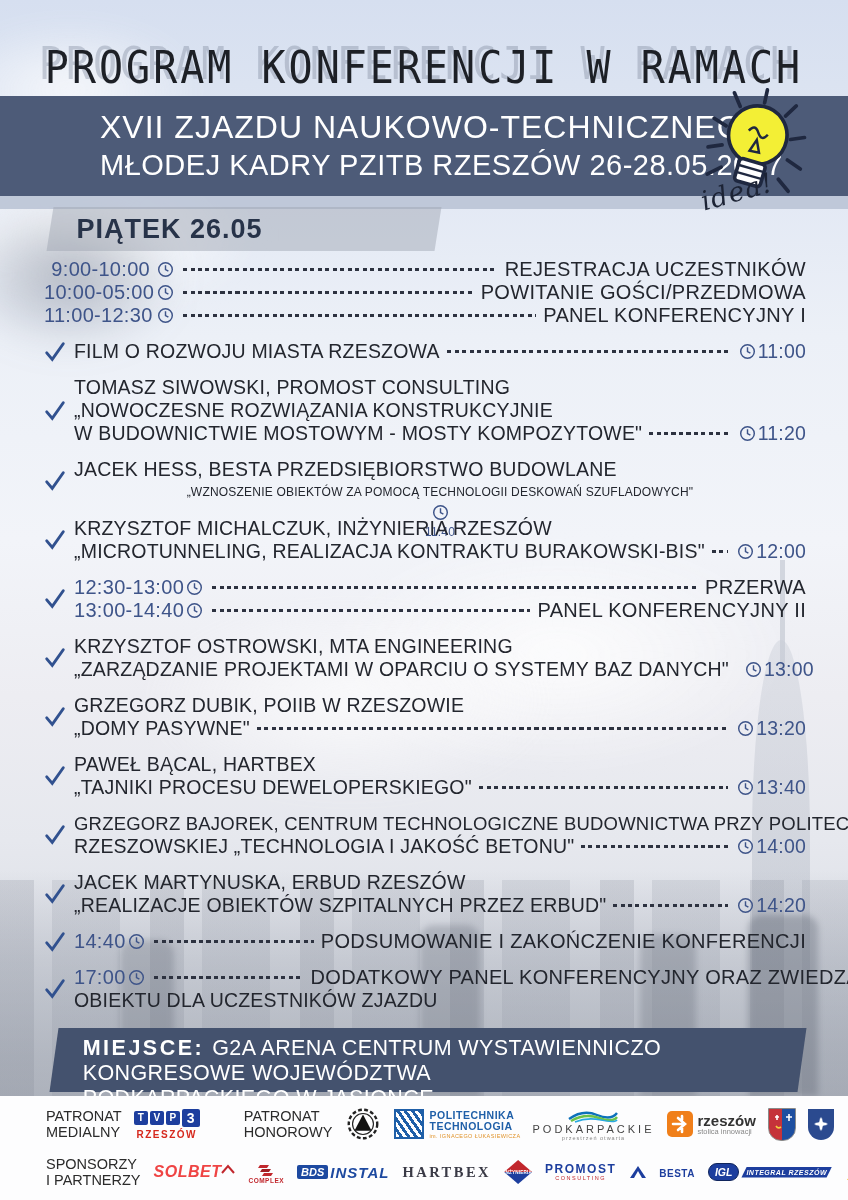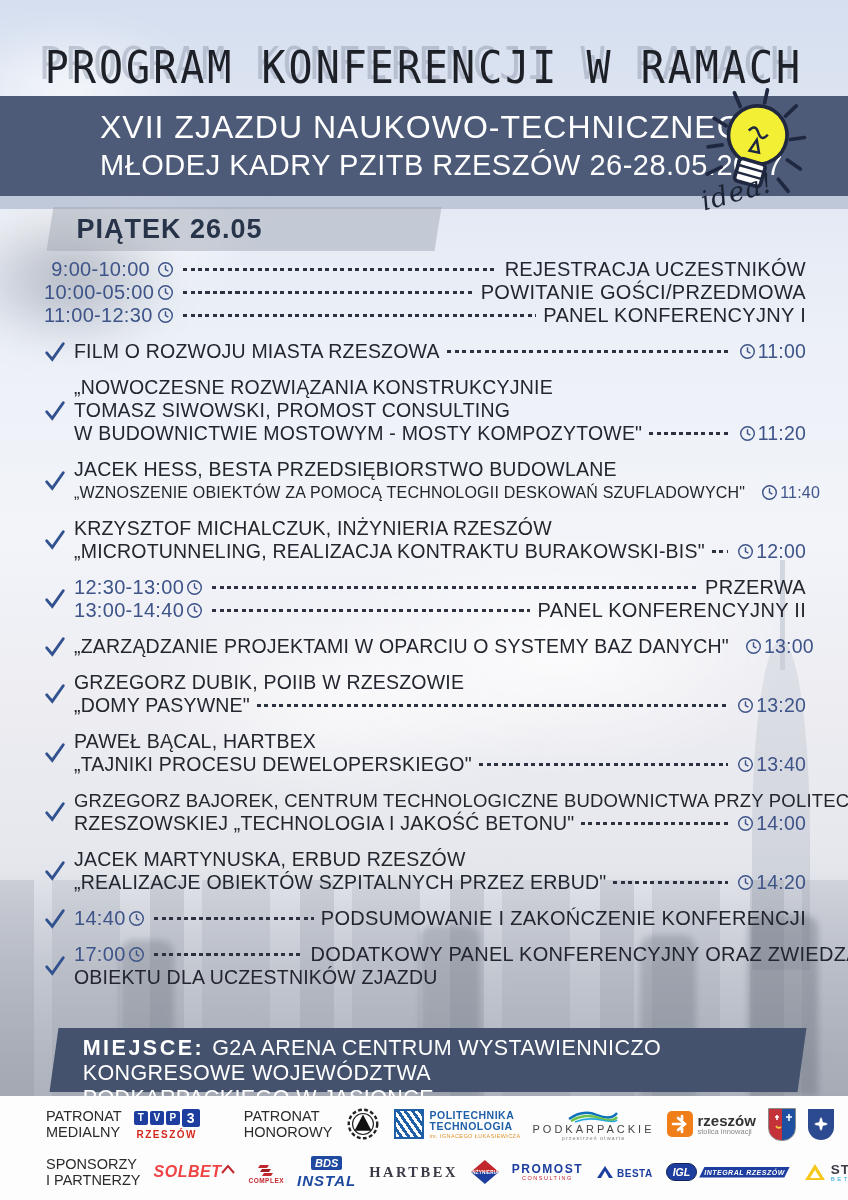--- a/index.html
+++ b/index.html
@@ -95,30 +95,30 @@
   .rze-mark{width:26px;height:26px;background:#f07f1a;border-radius:5px;position:relative;}
   .rze-t .a{font-size:15px;font-weight:bold;color:#333;line-height:15px;}
   .rze-t .b{font-size:7.5px;color:#888;line-height:8px;}
   
   .crest{width:26px;height:31px;border-radius:0 0 13px 13px;position:relative;}
   .crest1{background:linear-gradient(90deg,#c5333a 50%,#1e4fa0 50%);border:1px solid #8a8a8a;}
   .crest2{background:#2b4a8f;display:flex;align-items:center;justify-content:center;}
   
   .solbet{font-size:16px;font-weight:bold;font-style:italic;color:#ef4444;letter-spacing:.5px;display:flex;align-items:flex-start;}
   .complex .txt{font-size:6.5px;font-weight:bold;color:#c1272d;letter-spacing:.5px;}
-  .bds{flex-direction:column;gap:2px;align-items:center;}
+  .bds{flex-direction:row;gap:2px;align-items:center;}
   .bds .box{background:#1d49a0;color:#fff;font-style:italic;font-weight:bold;font-size:11px;padding:1px 4px;border-radius:2px;}
   .bds .txt{font-style:italic;font-weight:bold;font-size:15px;color:#1d49a0;letter-spacing:1px;}
   .hartbex{font-family:"Liberation Serif",serif;font-weight:bold;font-size:14.5px;letter-spacing:2.5px;color:#3a3a46;}
   .inz{width:28px;height:24px;background:linear-gradient(180deg,#c1272d 52%,#1d3e9e 52%);
     clip-path:polygon(50% 0,100% 50%,50% 100%,0 50%);display:flex;align-items:center;justify-content:center;}
   .inz span{font-size:4.6px;color:#fff;font-weight:bold;letter-spacing:.2px;}
   .promost .a{font-size:12px;font-weight:bold;color:#1d3e9e;letter-spacing:1.5px;line-height:12px;}
   .promost .b{font-size:5.5px;color:#c1272d;letter-spacing:1.5px;}
-  .besta{flex-direction:row;gap:3px;align-items:flex-end;justify-content:space-between;}
+  .besta{flex-direction:row;gap:12px;align-items:flex-end;justify-content:space-between;}
   .besta .txt{font-size:10px;font-weight:bold;color:#1d3e9e;letter-spacing:.5px;}
   .igl{flex-direction:row;gap:2px;align-items:center;}
   .igl .oval{background:#1d3e9e;color:#fff;font-weight:bold;font-style:italic;font-size:10.5px;
     padding:2px 6px;border-radius:9px;border:1px solid #10255c;}
   .igl .bar{background:#1d3e9e;color:#fff;font-style:italic;font-weight:bold;font-size:7px;
     padding:2px 5px;letter-spacing:.5px;clip-path:polygon(6% 0,100% 0,94% 100%,0 100%);}
   .sty{flex-direction:row;gap:4px;align-items:center;}
   .sty-t .a{font-size:13.5px;font-weight:bold;color:#3b3b45;letter-spacing:1px;line-height:13px;}
   .sty-t .b{font-size:6px;color:#2aa9e0;letter-spacing:2.5px;}
 </style>
@@ -231,43 +231,43 @@
       </div>
     </div>
 
     <div class="item blk">
       <span class="chk">
           <svg width="22" height="22" viewBox="0 0 24 24">
             <path d="M3 13 L9 20 L21 3" fill="none" stroke="#31518f" stroke-width="3.2" stroke-linecap="round"></path>
           </svg>
         </span>
       <div class="body">
+        <div class="line">TOMASZ SIWOWSKI, PROMOST CONSULTING</div>
         <div class="line">„NOWOCZESNE ROZWIĄZANIA KONSTRUKCYJNIE</div>
-        <div class="line">TOMASZ SIWOWSKI, PROMOST CONSULTING</div>
         <div class="line lastline">
           <span>W BUDOWNICTWIE MOSTOWYM - MOSTY KOMPOZYTOWE"</span>
           <span class="dots"></span>
           <svg class="clock" width="17" height="17" viewBox="0 0 20 20">
               <circle cx="10" cy="10" r="8" fill="none" stroke="#3e5489" stroke-width="1.7"></circle>
               <path d="M10 5 V10 L13.4 12" fill="none" stroke="#3e5489" stroke-width="1.7"></path>
             </svg>
           <span class="time">11:20</span>
         </div>
       </div>
     </div>
 
     <div class="item blk">
       <span class="chk">
           <svg width="22" height="22" viewBox="0 0 24 24">
             <path d="M3 13 L9 20 L21 3" fill="none" stroke="#31518f" stroke-width="3.2" stroke-linecap="round"></path>
           </svg>
         </span>
       <div class="body">
         <div class="line">JACEK HESS, BESTA PRZEDSIĘBIORSTWO BUDOWLANE</div>
-        <div class="line lastline" style="font-size:16px;">
+        <div class="line lastline" style="font-size:12px;flex-direction:column;">
           <span>„WZNOSZENIE OBIEKTÓW ZA POMOCĄ TECHNOLOGII DESKOWAŃ SZUFLADOWYCH"</span>
           <span class="dots"></span>
           <svg class="clock" width="17" height="17" viewBox="0 0 20 20">
               <circle cx="10" cy="10" r="8" fill="none" stroke="#3e5489" stroke-width="1.7"></circle>
               <path d="M10 5 V10 L13.4 12" fill="none" stroke="#3e5489" stroke-width="1.7"></path>
             </svg>
           <span class="time">11:40</span>
         </div>
       </div>
     </div>
@@ -320,20 +320,21 @@
       </div>
     </div>
 
     <div class="item blk">
       <span class="chk">
           <svg width="22" height="22" viewBox="0 0 24 24">
             <path d="M3 13 L9 20 L21 3" fill="none" stroke="#31518f" stroke-width="3.2" stroke-linecap="round"></path>
           </svg>
         </span>
       <div class="body">
+        <div class="line">KRZYSZTOF OSTROWSKI, MTA ENGINEERING</div>
         <div class="line lastline">
           <span>„ZARZĄDZANIE PROJEKTAMI W OPARCIU O SYSTEMY BAZ DANYCH"</span>
           <span class="dots"></span>
           <svg class="clock" width="17" height="17" viewBox="0 0 20 20">
               <circle cx="10" cy="10" r="8" fill="none" stroke="#3e5489" stroke-width="1.7"></circle>
               <path d="M10 5 V10 L13.4 12" fill="none" stroke="#3e5489" stroke-width="1.7"></path>
             </svg>
           <span class="time">13:00</span>
         </div>
       </div>

